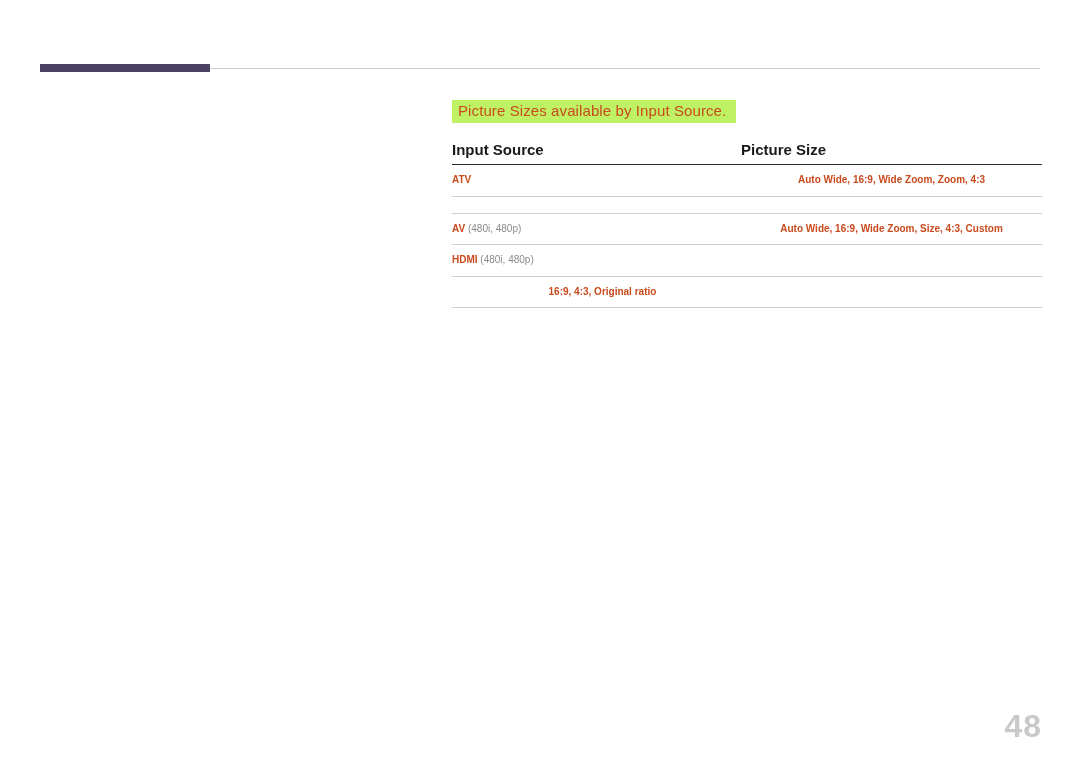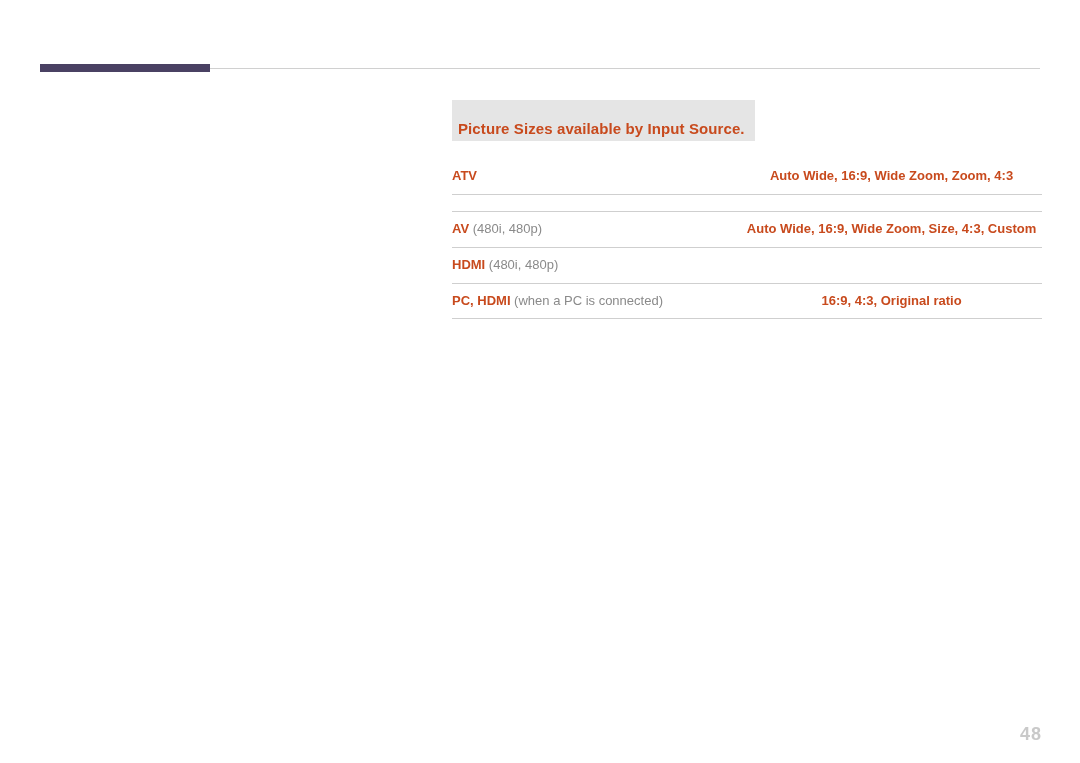--- a/index.html
+++ b/index.html
@@ -1,42 +1,46 @@
 <!DOCTYPE html>
 <html><head>
 <meta charset="utf-8">
 <style>
   * { box-sizing: border-box; margin: 0; padding: 0; }
   html, body { width: 1080px; height: 763px; background: #ffffff; font-family: "Segoe UI", "Helvetica Neue", Arial, sans-serif; color: #333; position: relative; }
   .top-rule { position: absolute; left: 40px; right: 40px; top: 68px; height: 1px; background: #d0d0d0; }
   .accent-bar { position: absolute; left: 40px; top: 64px; width: 170px; height: 8px; background: #4a4163; }
   .content { position: absolute; left: 452px; top: 100px; width: 590px; }
-  .section-title { display: inline-block; background: #e5e5e5; color: #c84a1d; font-weight: 700; font-size: 15px; padding: 20px 10px 4px 6px; letter-spacing: 0.1px; }
+  .section-title { display: inline-block; background: #bef264; color: #c84a1d; font-weight: 400; font-size: 15px; padding: 2px 10px 4px 6px; letter-spacing: 0.1px; }
   .table { margin-top: 18px; width: 100%; }
   .thead { display: flex; border-bottom: 1.5px solid #2b2b2b; padding-bottom: 6px; }
   .th { font-weight: 700; font-size: 15px; color: #1a1a1a; }
   .col-left { width: 49%; }
   .col-right { width: 51%; }
   .row { display: flex; border-bottom: 1px solid #cfcfcf; padding: 8px 0 8px 0; align-items: flex-start; }
-  .cell { font-size: 13px; line-height: 1.45; }
+  .cell { font-size: 10px; line-height: 1.45; }
   .src-strong { color: #c84a1d; font-weight: 700; }
   .src-note { color: #8a8a8a; font-weight: 400; }
   .sizes { color: #c84a1d; font-weight: 700; text-align: center; }
-  .page-num { position: absolute; right: 38px; bottom: 18px; font-size: 18px; color: #c9c9c9; font-weight: 700; letter-spacing: 1px; }
+  .page-num { position: absolute; right: 38px; bottom: 18px; font-size: 32px; color: #c9c9c9; font-weight: 700; letter-spacing: 1px; }
 </style>
 </head>
 <body>
 
 <div class="top-rule"></div>
 <div class="accent-bar"></div>
 
 <div class="content">
   <div class="section-title">Picture Sizes available by Input Source.</div>
 
   <div class="table">
+    <div class="thead">
+      <div class="th col-left">Input Source</div>
+      <div class="th col-right">Picture Size</div>
+    </div>
 
     <div class="row">
       <div class="cell col-left">
         <span class="src-strong">ATV</span><span class="src-note"></span>
       </div>
       <div class="cell col-right sizes">Auto Wide, 16:9, Wide Zoom, Zoom, 4:3</div>
     </div>
 
     <div class="row">
     </div>
@@ -49,22 +53,19 @@
     </div>
 
 
     <div class="row">
       <div class="cell col-left">
         <span class="src-strong">HDMI</span><span class="src-note"> (480i, 480p)</span>
       </div>
     </div>
 
     <div class="row">
-      <div class="cell col-left">
-        <span class="src-strong">PC, HDMI</span><span class="src-note"> (when a PC is connected)</span>
-      </div>
       <div class="cell col-right sizes">16:9, 4:3, Original ratio</div>
     </div>
 
   </div>
 </div>
 
 <div class="page-num">48</div>
 
 </body></html>

